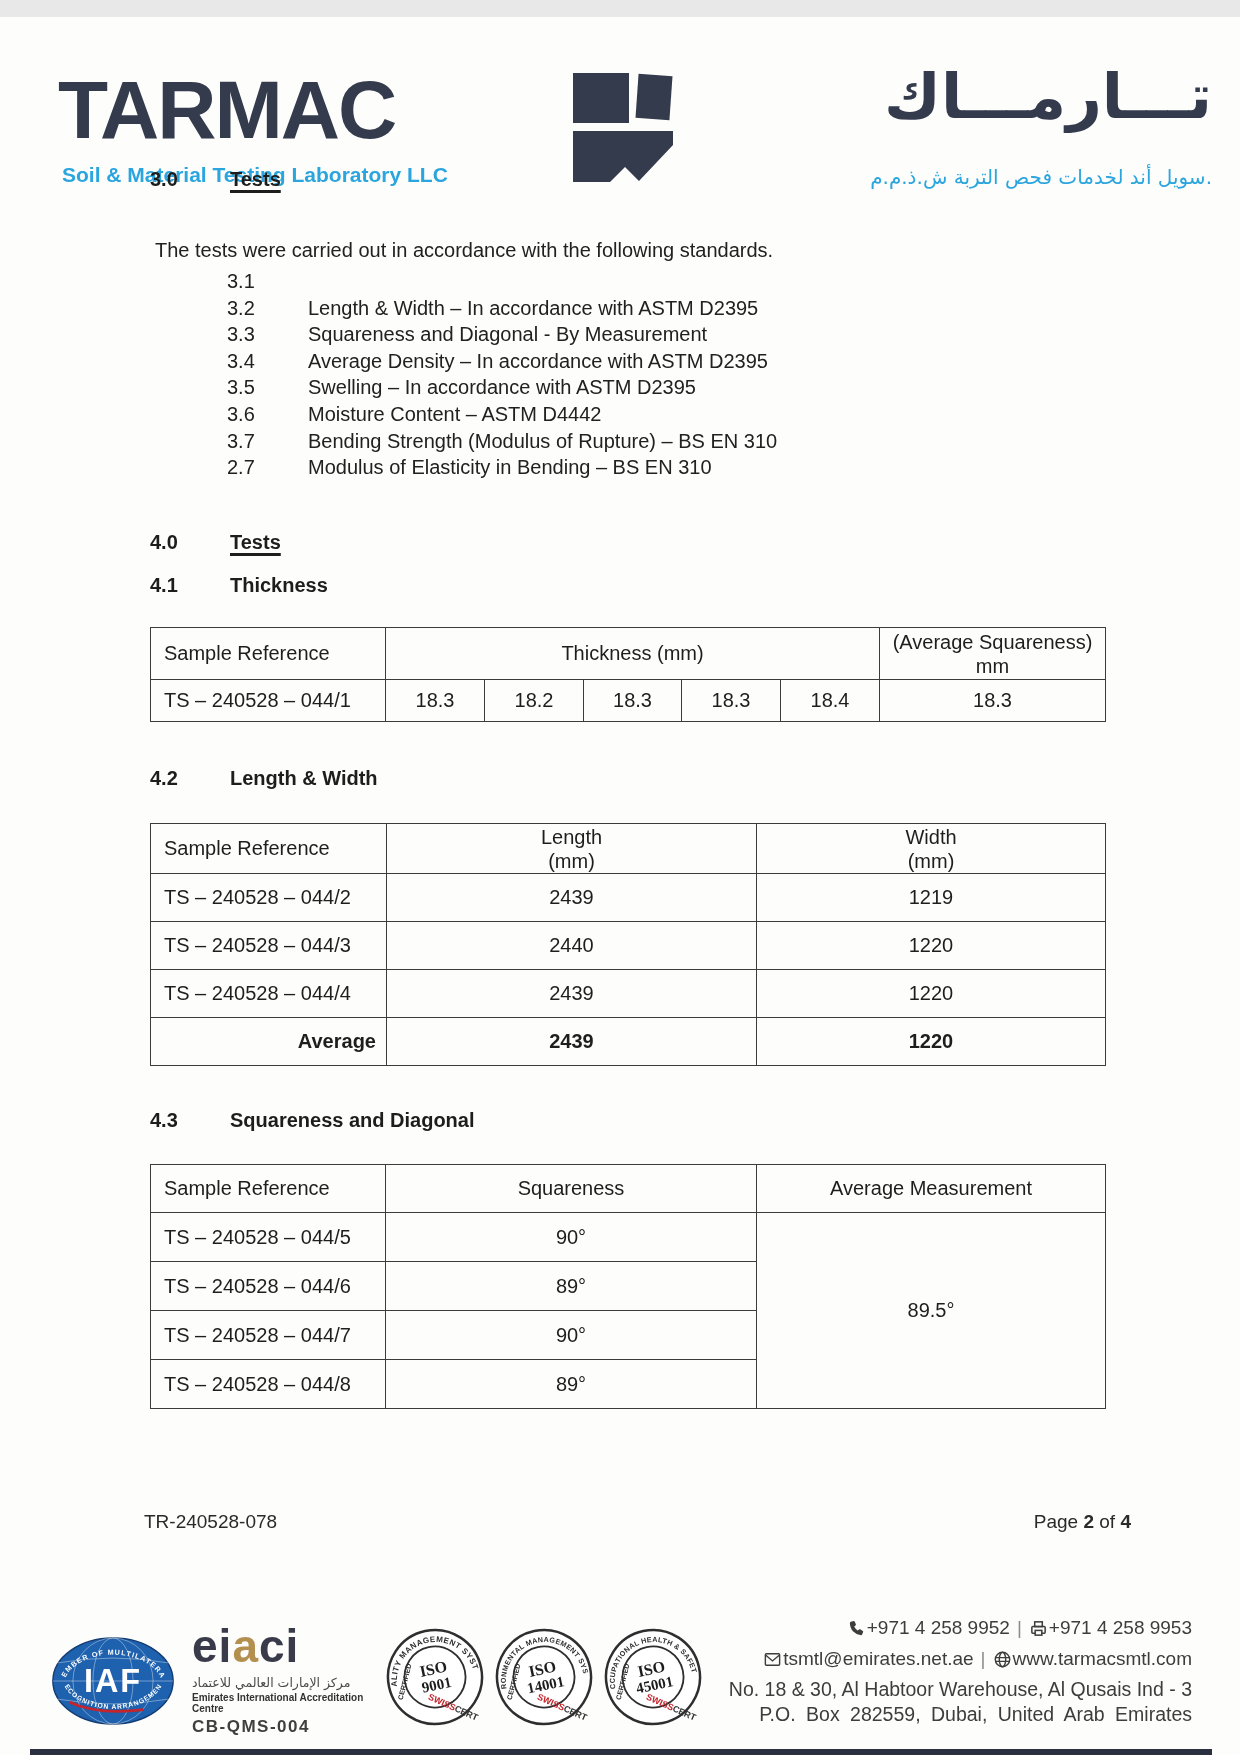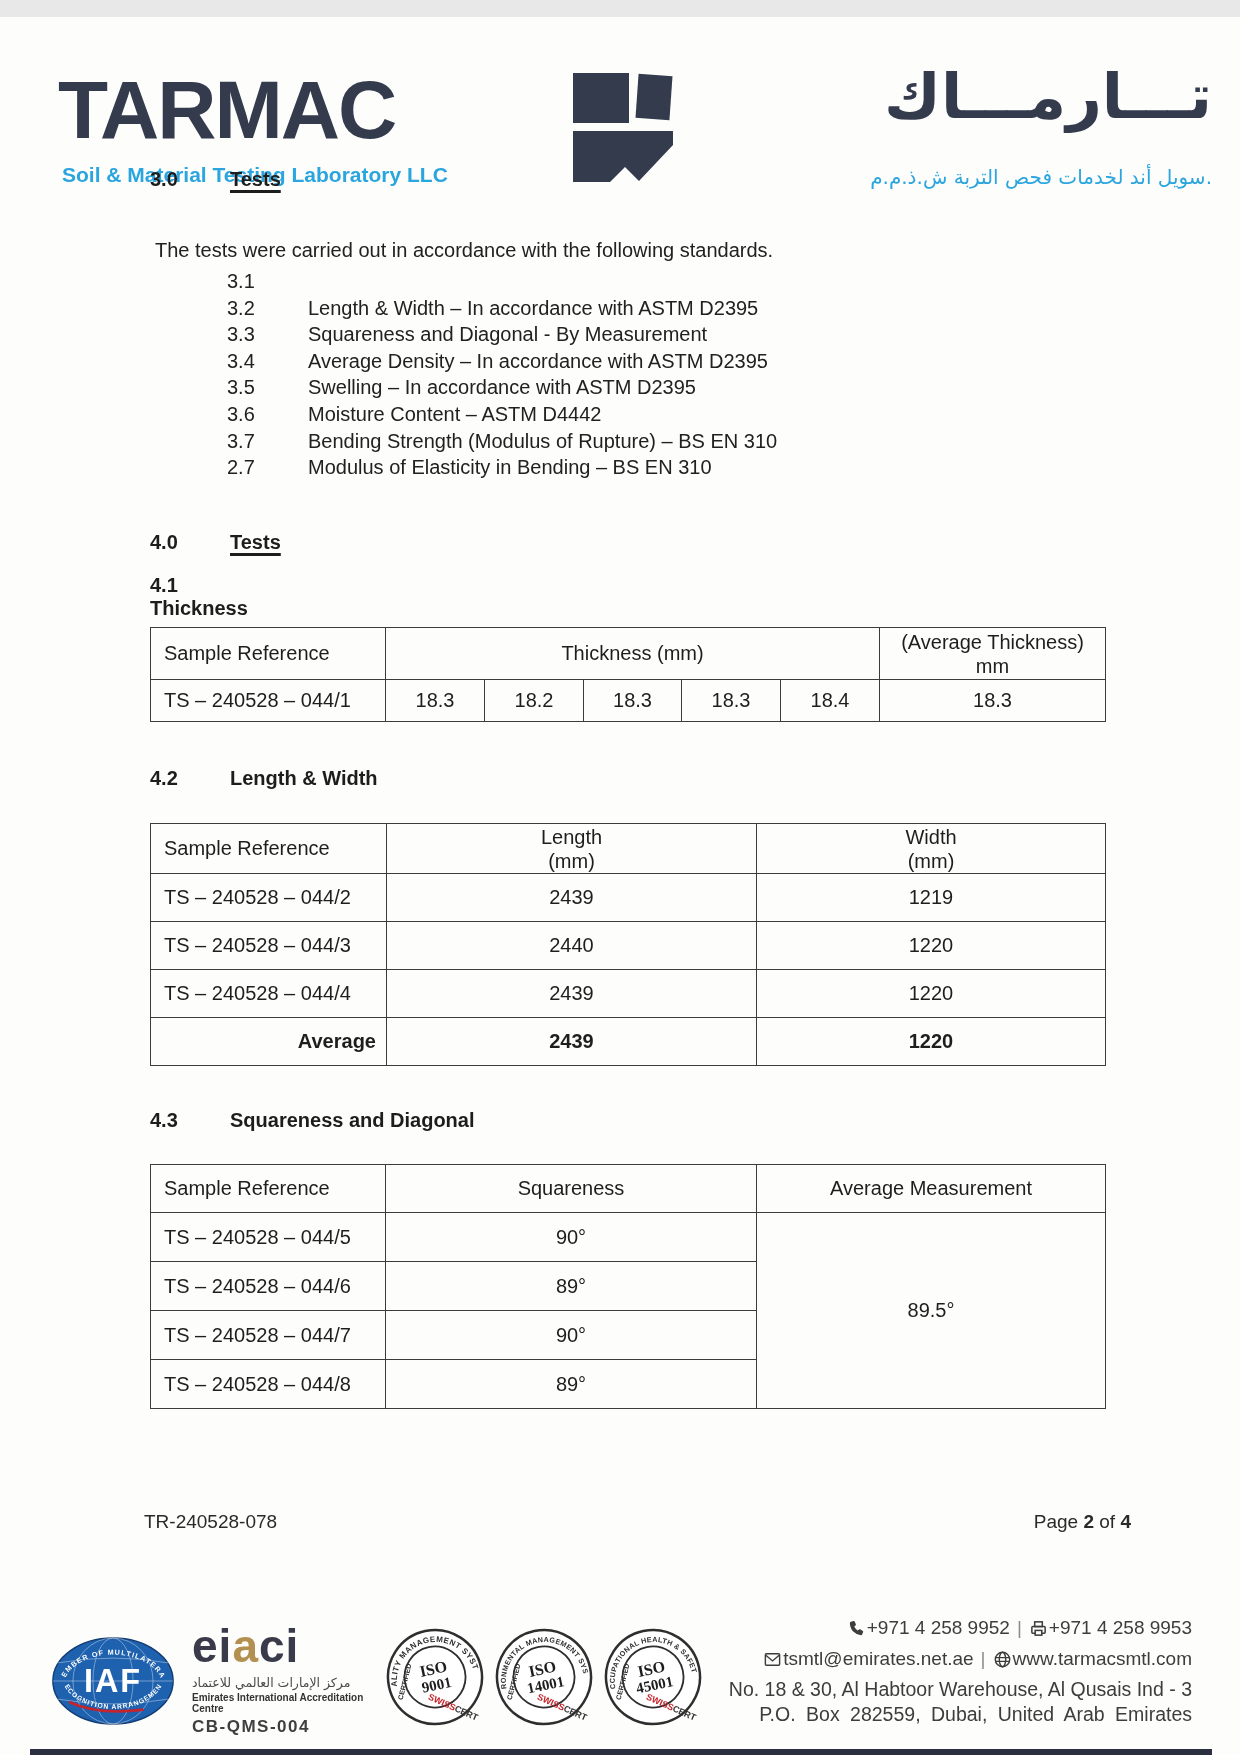--- a/index.html
+++ b/index.html
@@ -36,21 +36,21 @@
     font-family:"DejaVu Sans", sans-serif;
   }
 
   
   .intro{left:155px; top:200px; font-size:20px; line-height:26px; color:#212121;}
   .std-list{left:227px; top:251px; font-size:20px; color:#212121;}
   .std-list .li{display:flex; line-height:26.6px;}
   .std-list .num{width:81px; flex:none;}
 
   .head40{left:150px; top:514px;}
-  .head41{left:150px; top:557px;flex-direction:column;}
+  .head41{left:150px; top:557px;}
   .head42{left:150px; top:750px;}
   .head43{left:150px; top:1092px;}
 
   
   .doc-table{position:absolute; border-collapse:collapse; table-layout:fixed;}
   .doc-table td{
     border:1.6px solid #3c3c3c; font-size:20px; color:#1e1e1e;
     text-align:center; vertical-align:middle; padding:0; overflow:hidden;
   }
   .doc-table td.left{text-align:left; padding-left:13px;}
@@ -166,21 +166,21 @@
         <col style="width:98px">
         <col style="width:99px">
         <col style="width:99px">
         <col style="width:226px">
       </colgroup>
     <tbody>
         <tr class="h">
       <td class="left">Sample Reference</td>
       <td colspan="5">Thickness (mm)</td>
       <td>
-        <div class="hline">(Average Thickness)</div>
+        <div class="hline">(Average Squareness)</div>
         <div class="hline">mm</div>
       </td>
     </tr>
     <tr class="d">
       <td class="left">TS – 240528 – 044/1</td>
       <td>18.3</td>
       <td>18.2</td>
       <td>18.3</td>
       <td>18.3</td>
       <td>18.4</td>

